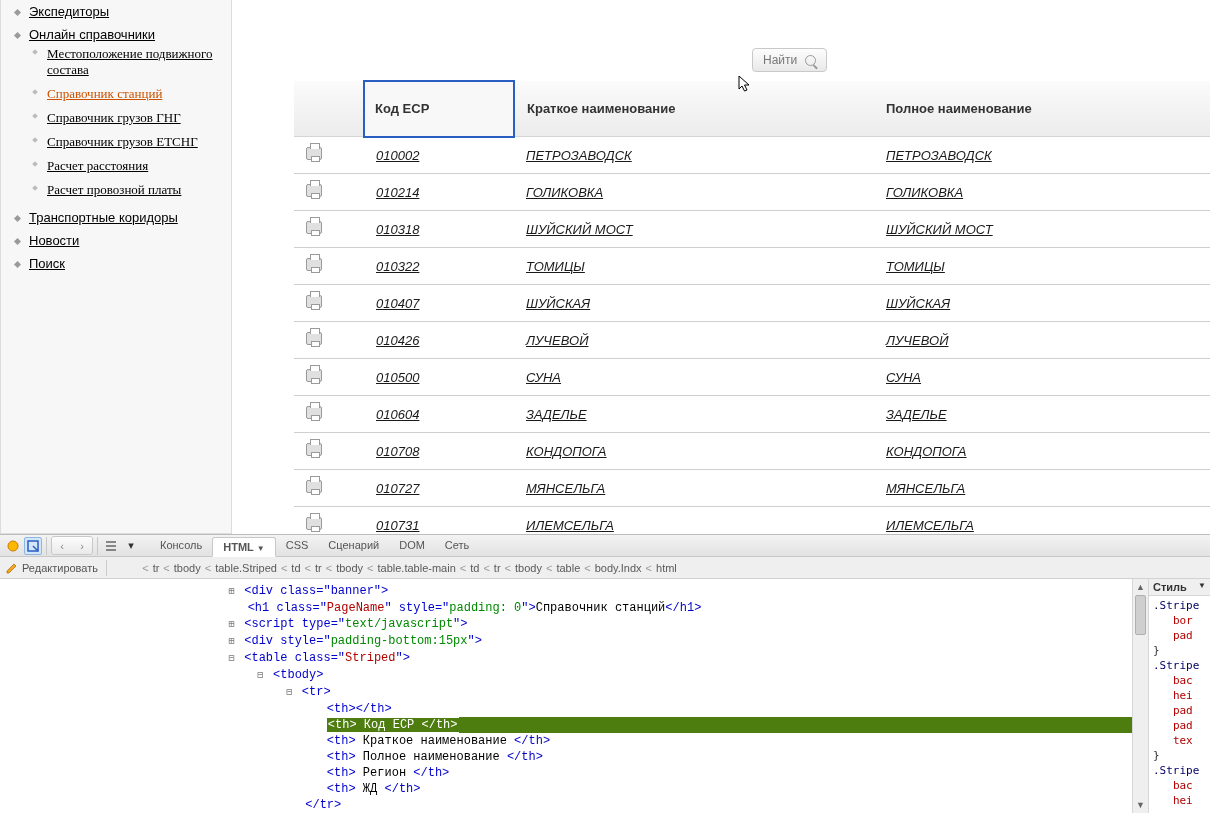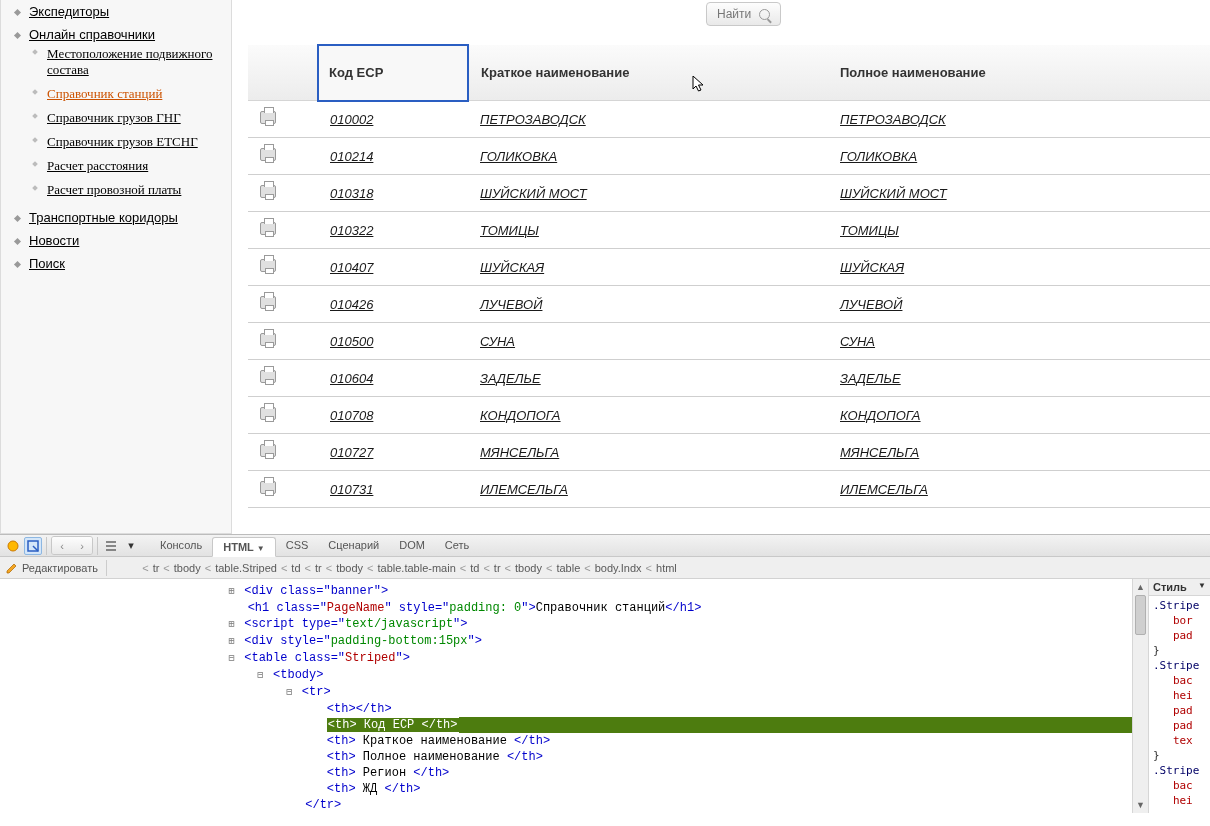--- a/index.html
+++ b/index.html
@@ -1,32 +1,32 @@
 <!DOCTYPE html>
 <html><head>
 <meta charset="utf-8">
 <style>
 * { box-sizing: border-box; margin: 0; padding: 0; }
 body { font-family: Arial, Helvetica, sans-serif; font-size: 13px; color: #333; background: #fff; }
 
-.top-area { display: flex; height: 534px; overflow: hidden; }
+.top-area { display: flex; height: 534px; overflow: hidden; gap: 46px; }
 
 .sidebar { width: 232px; background: #f7f7f7; border: 1px solid #dcdcdc; border-top: none; padding: 0 8px 10px 8px; }
 .sidebar ul { list-style: none; }
 .sidebar > ul > li { padding: 4px 0; }
 .sidebar > ul > li > a, .sidebar > ul > li > span.leaf { padding-left: 20px; display: inline-block; position: relative; }
 .side-link { color: #000; text-decoration: underline; }
 .active-link { color: #cc5200; text-decoration: underline; }
 .sidebar .bullet::before { content: ""; position: absolute; left: 6px; top: 6px; width: 5px; height: 5px; background: #9a9a9a; transform: rotate(45deg); }
 .sidebar .sub { margin-left: 18px; font-family: Liberation Serif, serif; }
 .sidebar .sub li { padding: 4px 0 4px 20px; position: relative; }
 .sidebar .sub li::before { content: ""; position: absolute; left: 6px; top: 8px; width: 4px; height: 4px; background: #bcbcbc; transform: rotate(45deg); }
 
 .main { flex: 1; padding: 0 0 0 16px; overflow: hidden; }
-.searchbar { height: 24px; margin-bottom: 20px; padding-top: 2px; }
+.searchbar { height: 24px; margin-bottom: 20px; padding-top: 12px; margin-top: 36px; }
 .search-btn { display: inline-block; border: 1px solid #c9c9c9; border-radius: 4px; background: linear-gradient(#fdfdfd,#e9e9e9); padding: 4px 10px; color: #777; font-size: 12px; cursor: pointer; margin-left: 458px; }
 .search-btn .mag { display:inline-block; width:11px; height:11px; border:1.5px solid #999; border-radius:50%; position:relative; top:2px; margin-left:4px; }
 .search-btn .mag::after { content:""; position:absolute; width:5px; height:1.5px; background:#999; bottom:-2px; right:-3px; transform:rotate(45deg); }
 
 table.striped { width: 100%; border-collapse: collapse; font-size: 13px; }
 table.striped thead th { background: linear-gradient(#fbfbfb,#ececec); border-bottom: 1px solid #d5d5d5; text-align: left; font-weight: bold; color: #333; padding: 20px 12px; }
 table.striped thead th.th-sel { border: 2px solid #2a5ec2; background:#f8f8f8; padding: 18px 10px; position:relative; }
 table.striped thead th:first-child { width: 70px; border-left:none; border-top:none; }
 table.striped tbody td { border-bottom: 1px solid #cfcfcf; padding: 10px 12px; vertical-align: middle; font-style: italic; }
 table.striped tbody td a { color: #1a1a1a; text-decoration: underline; }

